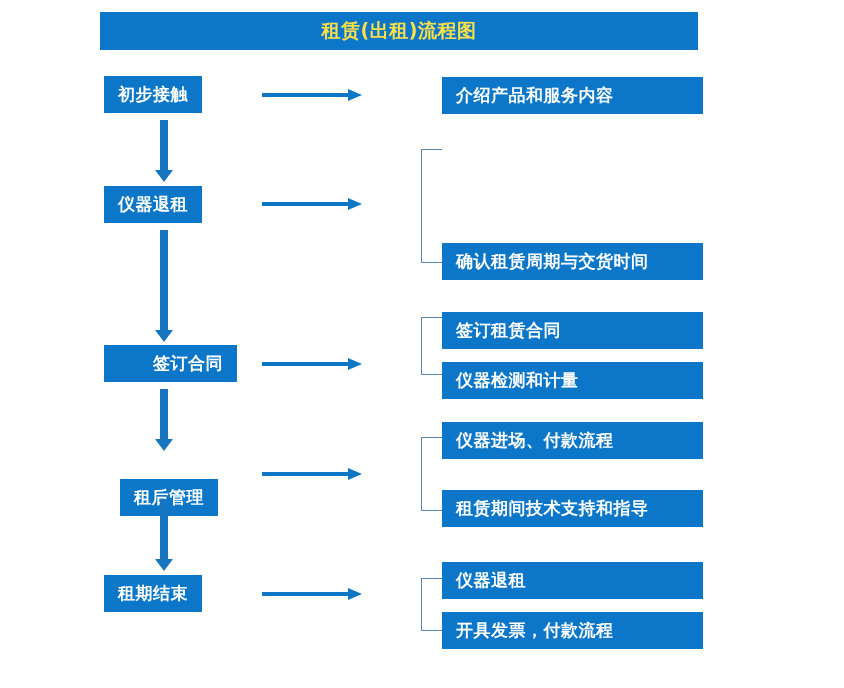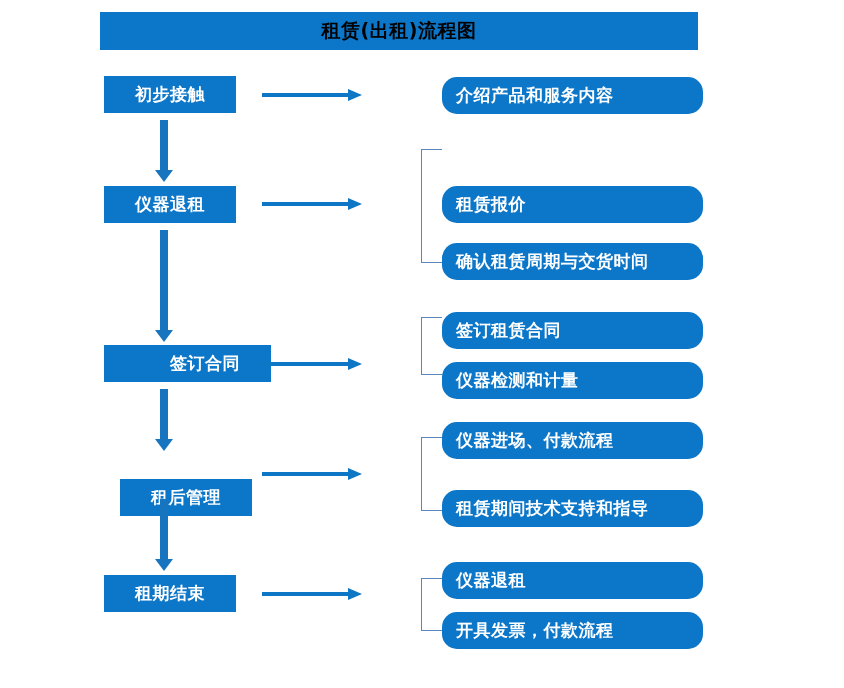--- a/index.html
+++ b/index.html
@@ -21,33 +21,33 @@
   }
 
   
   .title-bar {
     position: absolute;
     left: 100px;
     top: 12px;
     width: 598px;
     height: 38px;
     background: #0C76C8;
-    color: #000000;
+    color: #fde047;
     font-size: 19px;
     font-weight: bold;
     display: flex;
     align-items: center;
     justify-content: center;
     letter-spacing: 0.5px;
   }
 
   
   .stage-box {
     position: absolute;
-    width: 132px;
+    width: 98px;
     height: 37px;
     background: #0C76C8;
     color: #ffffff;
     font-size: 17px;
     font-weight: bold;
     display: flex;
     align-items: center;
     justify-content: center;
     letter-spacing: 0.5px;
   }
@@ -60,21 +60,20 @@
     height: 37px;
     background: #0C76C8;
     color: #ffffff;
     font-size: 17px;
     font-weight: bold;
     display: flex;
     align-items: center;
     padding-left: 14px;
     box-sizing: border-box;
     letter-spacing: 0.5px;
-    border-radius: 15px;
   }
 
   
   .h-arrow {
     position: absolute;
     width: 100px;
     height: 16px;
   }
   .h-arrow .shaft {
     position: absolute;
@@ -195,21 +194,20 @@
 
   <div class="bracket" style="top:317px; height:58px;"></div>
 
   <div class="bracket" style="top:437px; height:74px;"></div>
 
   <div class="bracket" style="top:578px; height:53px;"></div>
 
   <div class="detail-box" style="top:77px;">介绍产品和服务内容</div>
 
 
-  <div class="detail-box" style="top:186px;">租赁报价</div>
 
   <div class="detail-box" style="top:243px;">确认租赁周期与交货时间</div>
 
   <div class="detail-box" style="top:312px;">签订租赁合同</div>
 
   <div class="detail-box" style="top:362px;">仪器检测和计量</div>
 
   <div class="detail-box" style="top:422px;">仪器进场、付款流程</div>
 
   <div class="detail-box" style="top:490px;">租赁期间技术支持和指导</div>

